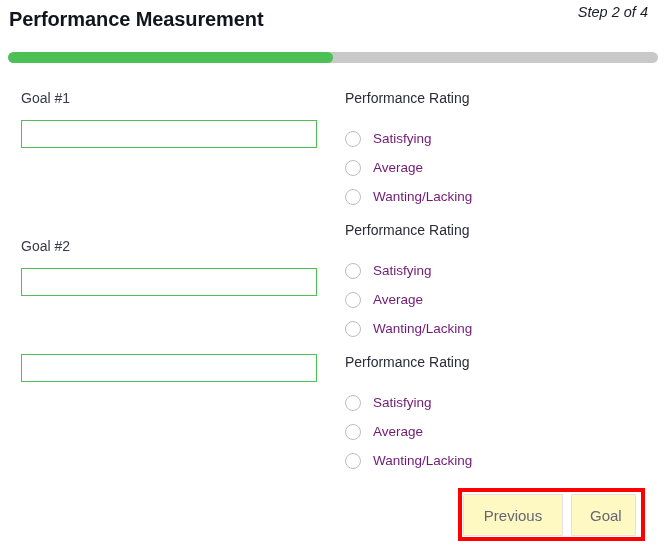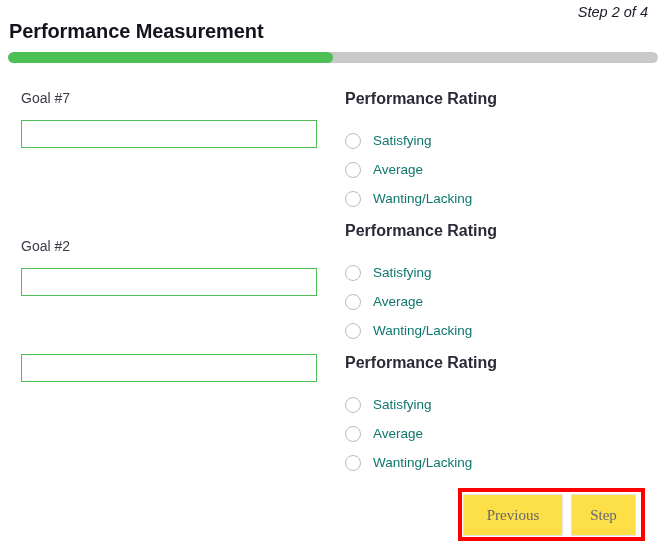--- a/index.html
+++ b/index.html
@@ -27,21 +27,21 @@
   .header {
     position: absolute;
     left: 0;
     top: 0;
     width: 666px;
     height: 46px;
   }
   .page-title {
     position: absolute;
     left: 9px;
-    top: 20px;
+    top: 8px;
     font-size: 20px;
     font-weight: bold;
     color: #14141e;
     letter-spacing: -0.1px;
     white-space: nowrap;
   }
   .step-indicator {
     position: absolute;
     right: 18px;
     top: 4px;
@@ -113,22 +113,22 @@
     font-size: 13px;
     color: #333333;
   }
 
   
   .rating-block {
     position: absolute;
     width: 300px;
   }
   .rating-title {
-    font-size: 16px;
-    font-weight: bold;
+    font-size: 14px;
+    font-weight: normal;
     color: #2b2b38;
     margin-bottom: 18px;
     white-space: nowrap;
   }
   .radio-row {
     display: flex;
     align-items: center;
     height: 29px;
   }
   .radio-circle {
@@ -136,40 +136,40 @@
     height: 16px;
     border: 1px solid #bcbcc4;
     border-radius: 50%;
     background: #ffffff;
     box-sizing: border-box;
     flex: 0 0 auto;
   }
   .radio-label {
     margin-left: 12px;
     font-size: 13.5px;
-    color: #0f766e;
+    color: #701a75;
     white-space: nowrap;
   }
 
   
   .button-row {
     position: absolute;
     left: 463px;
     top: 494px;
     display: flex;
     align-items: center;
   }
   .nav-button {
     box-sizing: border-box;
     height: 42px;
-    background: #fde047;
+    background: #fef9c3;
     border: 1px solid #e2e2e2;
     border-radius: 1px;
     color: #666672;
-    font-family: Liberation Serif, serif;
+    font-family: Liberation Sans, sans-serif;
     font-size: 15px;
     padding: 0 18px;
     cursor: pointer;
     white-space: nowrap;
   }
   .btn-previous { width: 100px; }
   .btn-next { width: 65px; margin-left: 8px; }
 
   
   .annotation-box {
@@ -193,21 +193,21 @@
     <div class="step-indicator">Step 2 of 4</div>
   </div>
 
   <div class="progress-track" style="background: rgb(201, 201, 201);">
     <div class="progress-fill" style="width: 50%; background: rgb(76, 192, 85);"></div>
   </div>
 
   <div class="columns">
     <div class="col-left">
         <div class="goal-block" style="top: 0px;">
-          <div class="goal-label">Goal #7</div>
+          <div class="goal-label">Goal #1</div>
           <input type="text" class="goal-input" placeholder="" style="">
         </div>
         <div class="goal-block" style="top: 148px;">
           <div class="goal-label">Goal #2</div>
           <input type="text" class="goal-input" placeholder="" style="">
         </div>
         <div class="goal-block" style="top: 264px;">
           <input type="text" class="goal-input" placeholder="" style="">
         </div>
       </div>
@@ -255,18 +255,18 @@
           <div class="radio-row">
             <span class="radio-circle"></span>
             <span class="radio-label">Wanting/Lacking</span>
           </div>
         </div>
       </div>
   </div>
 
   <div class="button-row">
     <button class="nav-button btn-previous">Previous</button>
-    <button class="nav-button btn-next">Step</button>
+    <button class="nav-button btn-next">Goal</button>
   </div>
 
   <div class="annotation-box" style="border-color: rgb(255, 0, 0);"></div>
 
 </div>
 
 </body></html>

